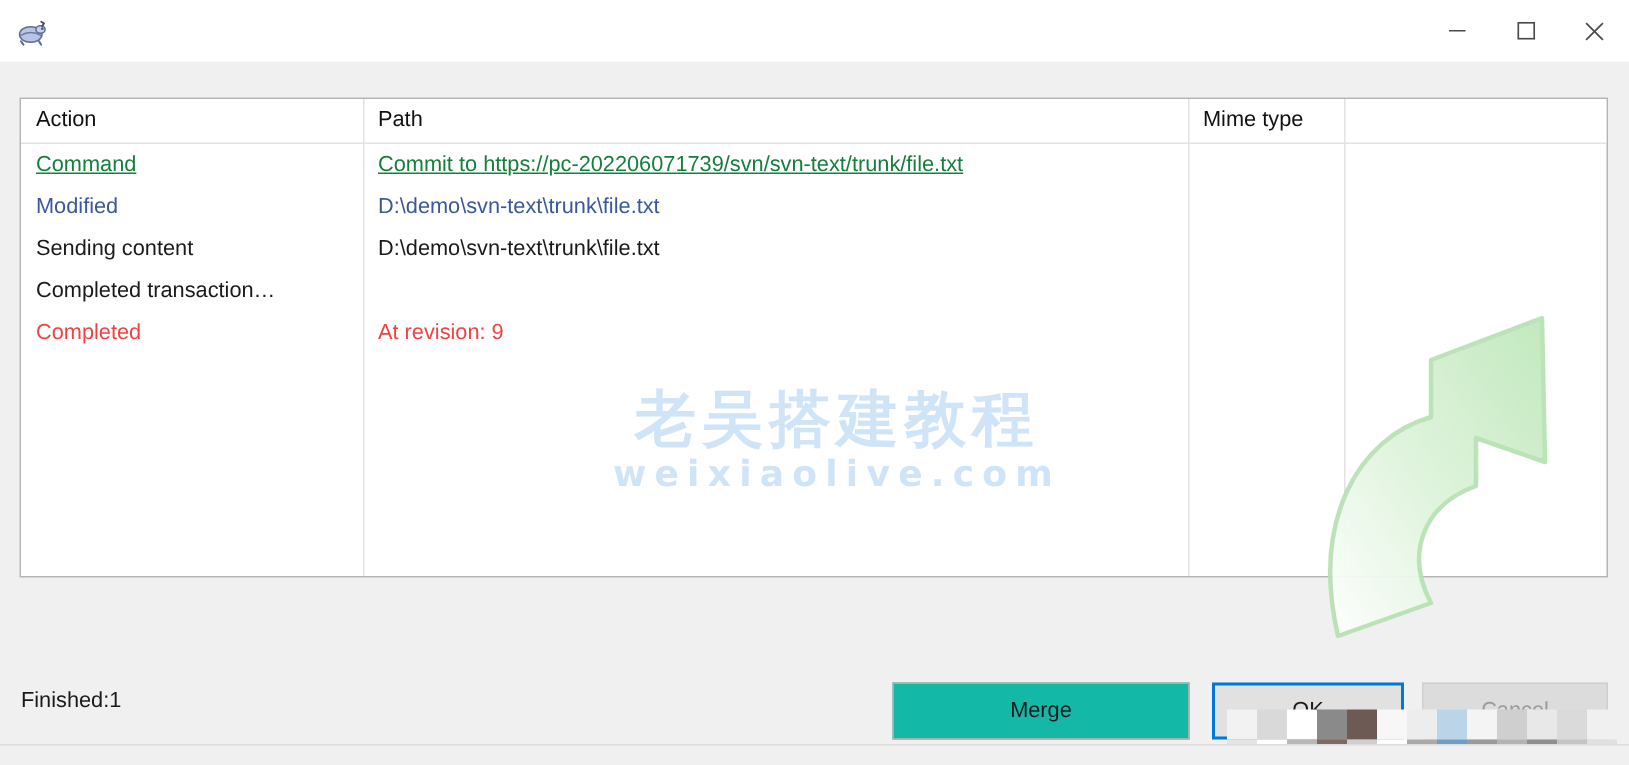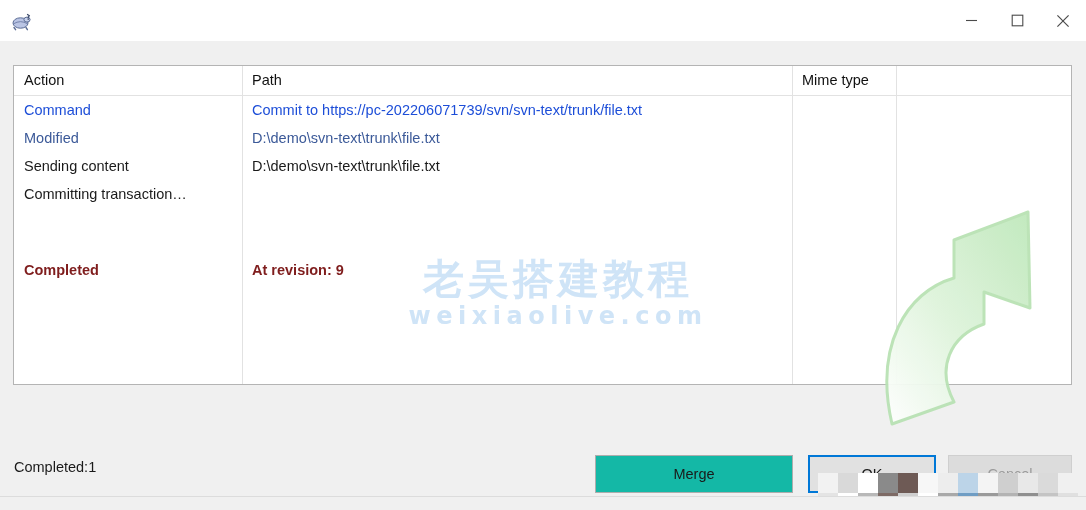--- a/index.html
+++ b/index.html
@@ -116,24 +116,24 @@
     font-size: 14.5px;
     padding-left: 10px;
     box-sizing: border-box;
     white-space: nowrap;
     overflow: hidden;
   }
   .c-action { left: 0px;   width: 228px; }
   .c-path   { left: 228px; width: 550px; }
   .c-mime   { left: 778px; width: 104px; }
 
-  .tone-dim    { color: #1d4ed8; }
+  .tone-dim    { color: #15803d; text-decoration: underline; }
   .tone-link   { color: #3b5998; }
   .tone-normal { color: #1a1a1a; }
-  .tone-bold   { color: #7f1d1d; font-weight: bold; margin-top: 48px; }
+  .tone-bold   { color: #ef4444; font-weight: normal; }
 
   
   .arrow-art {
     position: absolute;
     left: 880px;
     top: 150px;
     width: 180px;
     height: 230px;
     pointer-events: none;
     opacity: 0.95;
@@ -298,21 +298,21 @@
         <div class="cell c-mime tone-link"></div>
       </div>
 
       <div class="lv-row">
         <div class="cell c-action tone-normal">Sending content</div>
         <div class="cell c-path tone-normal">D:\demo\svn-text\trunk\file.txt</div>
         <div class="cell c-mime tone-normal"></div>
       </div>
 
       <div class="lv-row">
-        <div class="cell c-action tone-normal">Committing transaction…</div>
+        <div class="cell c-action tone-normal">Completed transaction…</div>
         <div class="cell c-path tone-normal"></div>
         <div class="cell c-mime tone-normal"></div>
       </div>
 
       <div class="lv-row">
         <div class="cell c-action tone-bold">Completed</div>
         <div class="cell c-path tone-bold">At revision: 9</div>
         <div class="cell c-mime tone-bold"></div>
       </div>
 
@@ -340,21 +340,21 @@
                C 70 140, 56 172, 74 206
                Z" fill="url(#gA)" stroke="#b9e2b4" stroke-width="3" stroke-linejoin="round"></path>
     </svg>
   </div>
 
   <div class="watermark">
     <div class="wm-cn">老吴搭建教程</div>
     <div class="wm-en">weixiaolive.com</div>
   </div>
 
-  <div class="statustext">Completed:1</div>
+  <div class="statustext">Finished:1</div>
 
   <div class="btn btn-merge">Merge</div>
   <div class="btn btn-ok">OK</div>
   <div class="btn btn-cancel">Cancel</div>
 
   <div class="mosaic">
     <i style="background:#f2f2f2"></i>
       <i style="background:#d9d9d9"></i>
       <i style="background:#ffffff"></i>
     <i style="background:#8a8a8a"></i>

